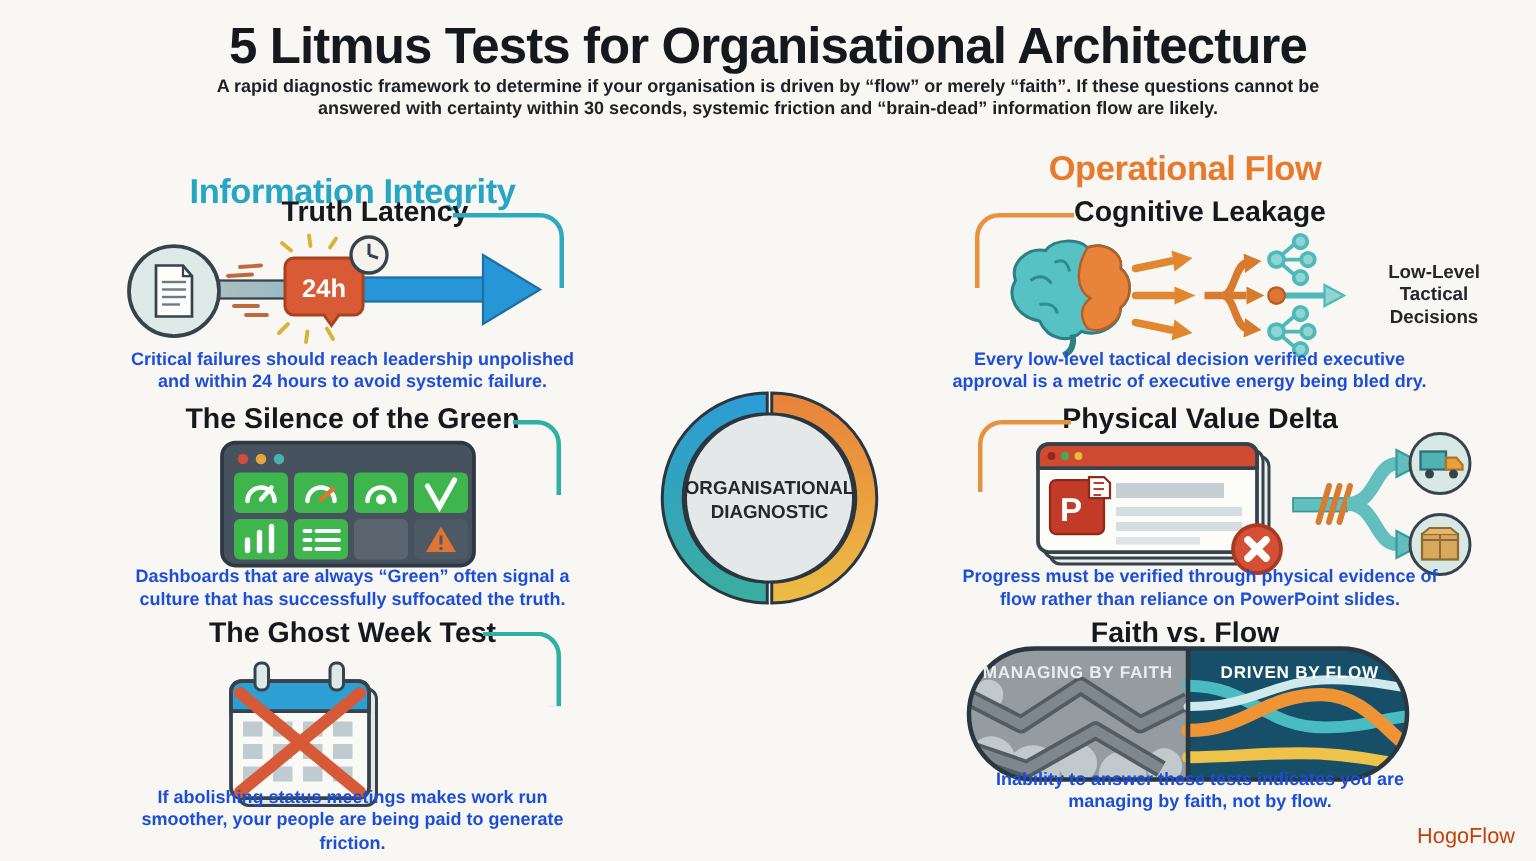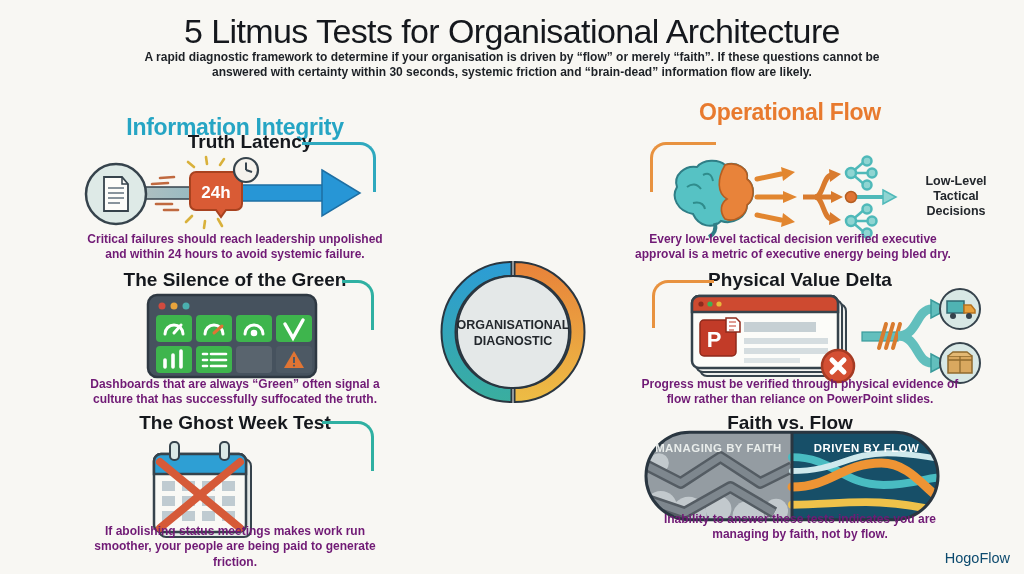--- a/index.html
+++ b/index.html
@@ -5,44 +5,44 @@
   * { margin:0; padding:0; box-sizing:border-box; }
   html,body { width:1024px; height:574px; }
   body { font-family:"Liberation Sans", sans-serif; background:#efeeea; }
   .canvas {
     position:relative; width:1024px; height:574px;
     background:#f8f7f3; overflow:hidden;
   }
   .abs { position:absolute; }
   .page-title {
     left:0; top:12px; width:1024px; text-align:center;
-    font-size:34px; font-weight:400; color:#15181d; letter-spacing:-0.6px;
+    font-size:34px; font-weight:700; color:#15181d; letter-spacing:-0.6px;
   }
   .page-subtitle {
     left:122px; top:50px; width:780px; text-align:center;
     font-size:12px; font-weight:700; color:#1d2126; line-height:1.22;
   }
   .col-header { font-size:23px; font-weight:800; text-align:center; letter-spacing:-0.3px; }
   .col-header.info { color:#26a5c4;margin-top:15px; }
   .col-header.ops  { color:#e87a2e; }
   .test-title { font-size:19px; font-weight:800; color:#15181d; text-align:center; }
   .caption {
-    font-size:12px; font-weight:700; color:#701a75; text-align:center; line-height:1.28;
+    font-size:12px; font-weight:700; color:#1d4ed8; text-align:center; line-height:1.28;
   }
   .bracket-r {
     border-top:3px solid #2fa9be; border-right:3px solid #2fa9be;
     border-top-right-radius:16px;
   }
   .bracket-r.teal { border-color:#2fb0a2; }
   .bracket-l {
     border-top:3px solid #e8923f; border-left:3px solid #e8923f;
     border-top-left-radius:16px;
   }
   .side-label { font-size:12.5px; font-weight:800; color:#23272c; text-align:center; line-height:1.2; }
-  .brand { font-size:14.5px; font-weight:400; color:#0c4a6e; }
+  .brand { font-size:14.5px; font-weight:400; color:#c2410c; }
   svg { display:block; }
 </style>
 </head>
 <body>
 
 <div class="canvas">
 
   <div class="abs page-title">5 Litmus Tests for Organisational Architecture</div>
   <div class="abs page-subtitle">A rapid diagnostic framework to determine if your organisation is driven by “flow” or merely “faith”. If these questions cannot be answered with certainty within 30 seconds, systemic friction and “brain-dead” information flow are likely.</div>
 
@@ -205,20 +205,21 @@
         <path d="M75,5 A70,70 0 0,1 75,145 L75,131 A56,56 0 0,0 75,19 Z" fill="url(#ringR)" stroke="#2a3640" stroke-width="2"></path>
       </g>
       <circle cx="75" cy="75" r="56" fill="#e4e8e8" stroke="#2a3640" stroke-width="2"></circle>
       <text x="75" y="72" text-anchor="middle" font-size="12.5" font-weight="800" fill="#23282d">ORGANISATIONAL</text>
       <text x="75" y="88" text-anchor="middle" font-size="12.5" font-weight="800" fill="#23282d">DIAGNOSTIC</text>
     </svg>
   </div>
 
   <div class="abs col-header ops" style="left:640px; top:99px; width:300px;">Operational Flow</div>
 
+  <div class="abs test-title" style="left:650px; top:131px; width:300px;">Cognitive Leakage</div>
   <div class="abs bracket-l" style="left:650px; top:142px; width:66px; height:50px;"></div>
 
   <div class="abs" style="left:655px; top:153px;">
     <svg width="245" height="88" viewBox="0 0 245 88">
       <g transform="translate(8,6)">
         <path d="M30,55 C14,52 8,38 14,28 C10,16 22,6 34,8 C40,0 56,0 62,6 C74,2 86,10 84,20 C92,26 92,40 84,46 C84,58 70,66 58,62 C50,70 36,68 30,55 Z" fill="#56c2c4" stroke="#2f7e86" stroke-width="2"></path>
         <path d="M62,6 C74,2 86,10 84,20 C92,26 92,40 84,46 C84,56 72,64 62,60 C56,52 58,44 64,40 C54,34 54,20 62,6 Z" fill="#e8833a" stroke="#b55e22" stroke-width="1.6"></path>
         <g fill="none" stroke="#2f8c8c" stroke-width="2">
           <path d="M24,28 q8,-6 14,2"></path>
             <path d="M40,16 q8,-4 10,6"></path>

